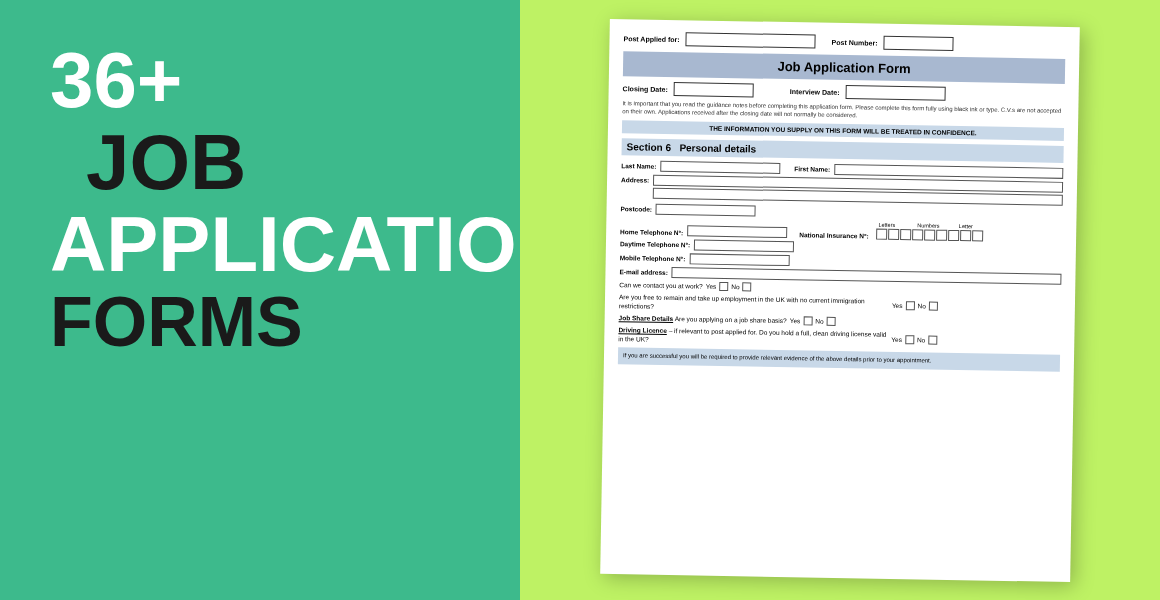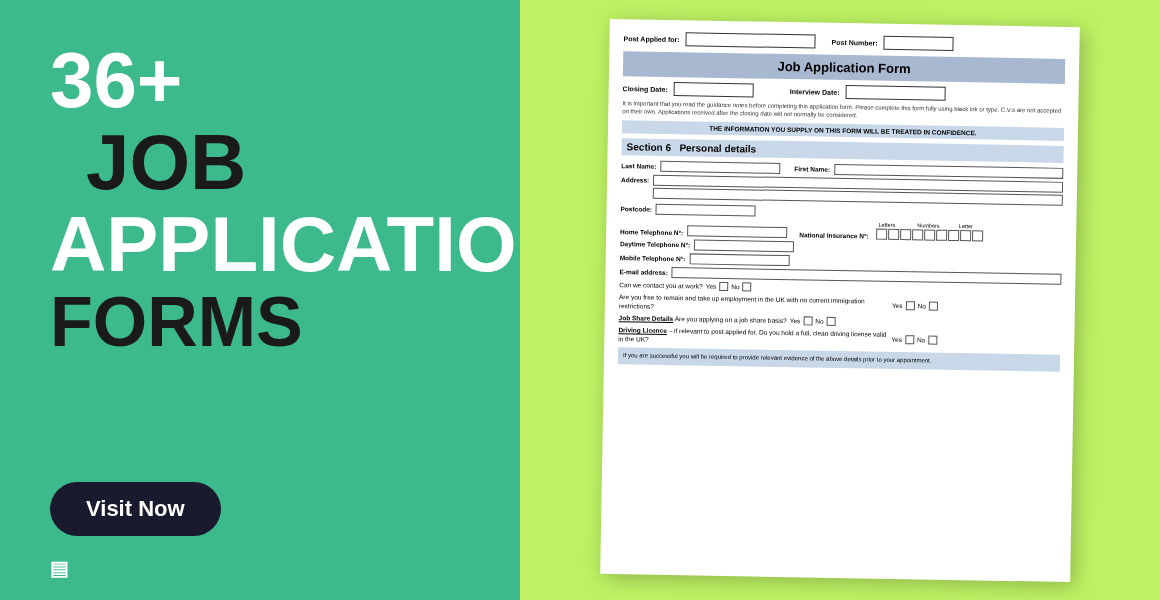--- a/index.html
+++ b/index.html
@@ -11,21 +11,21 @@
       overflow: hidden;
     }
 
     
     .left-panel {
       background-color: #3dba8c;
       width: 520px;
       height: 600px;
       flex-shrink: 0;
       display: flex;
-      flex-direction: column;
+      flex-direction: row;
       justify-content: space-between;
       padding: 40px 50px 20px 50px;
     }
 
     .headline {
       line-height: 1.05;
     }
 
     .headline .number {
       font-size: 78px;

